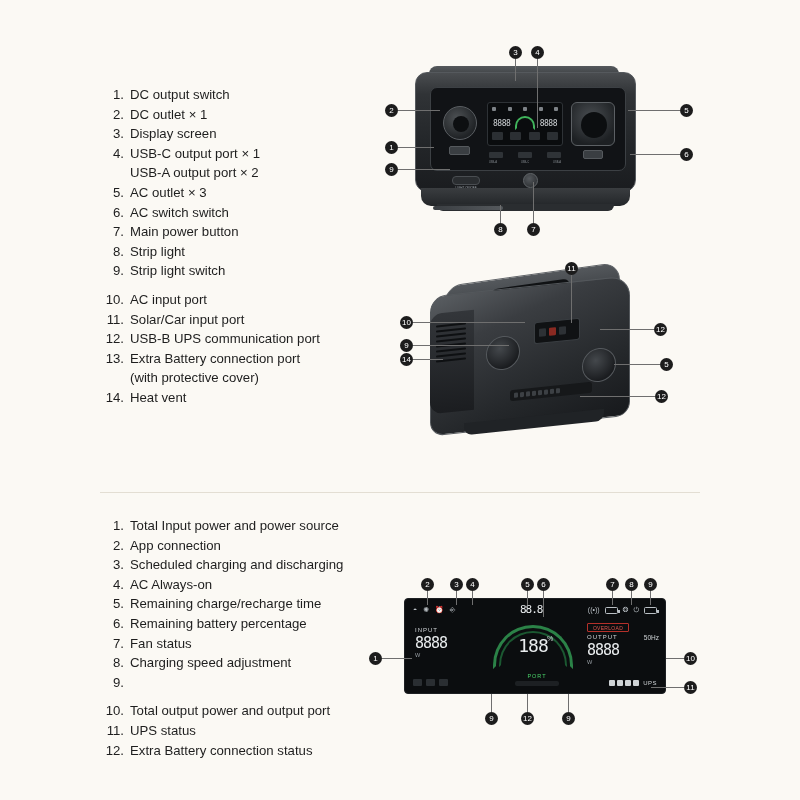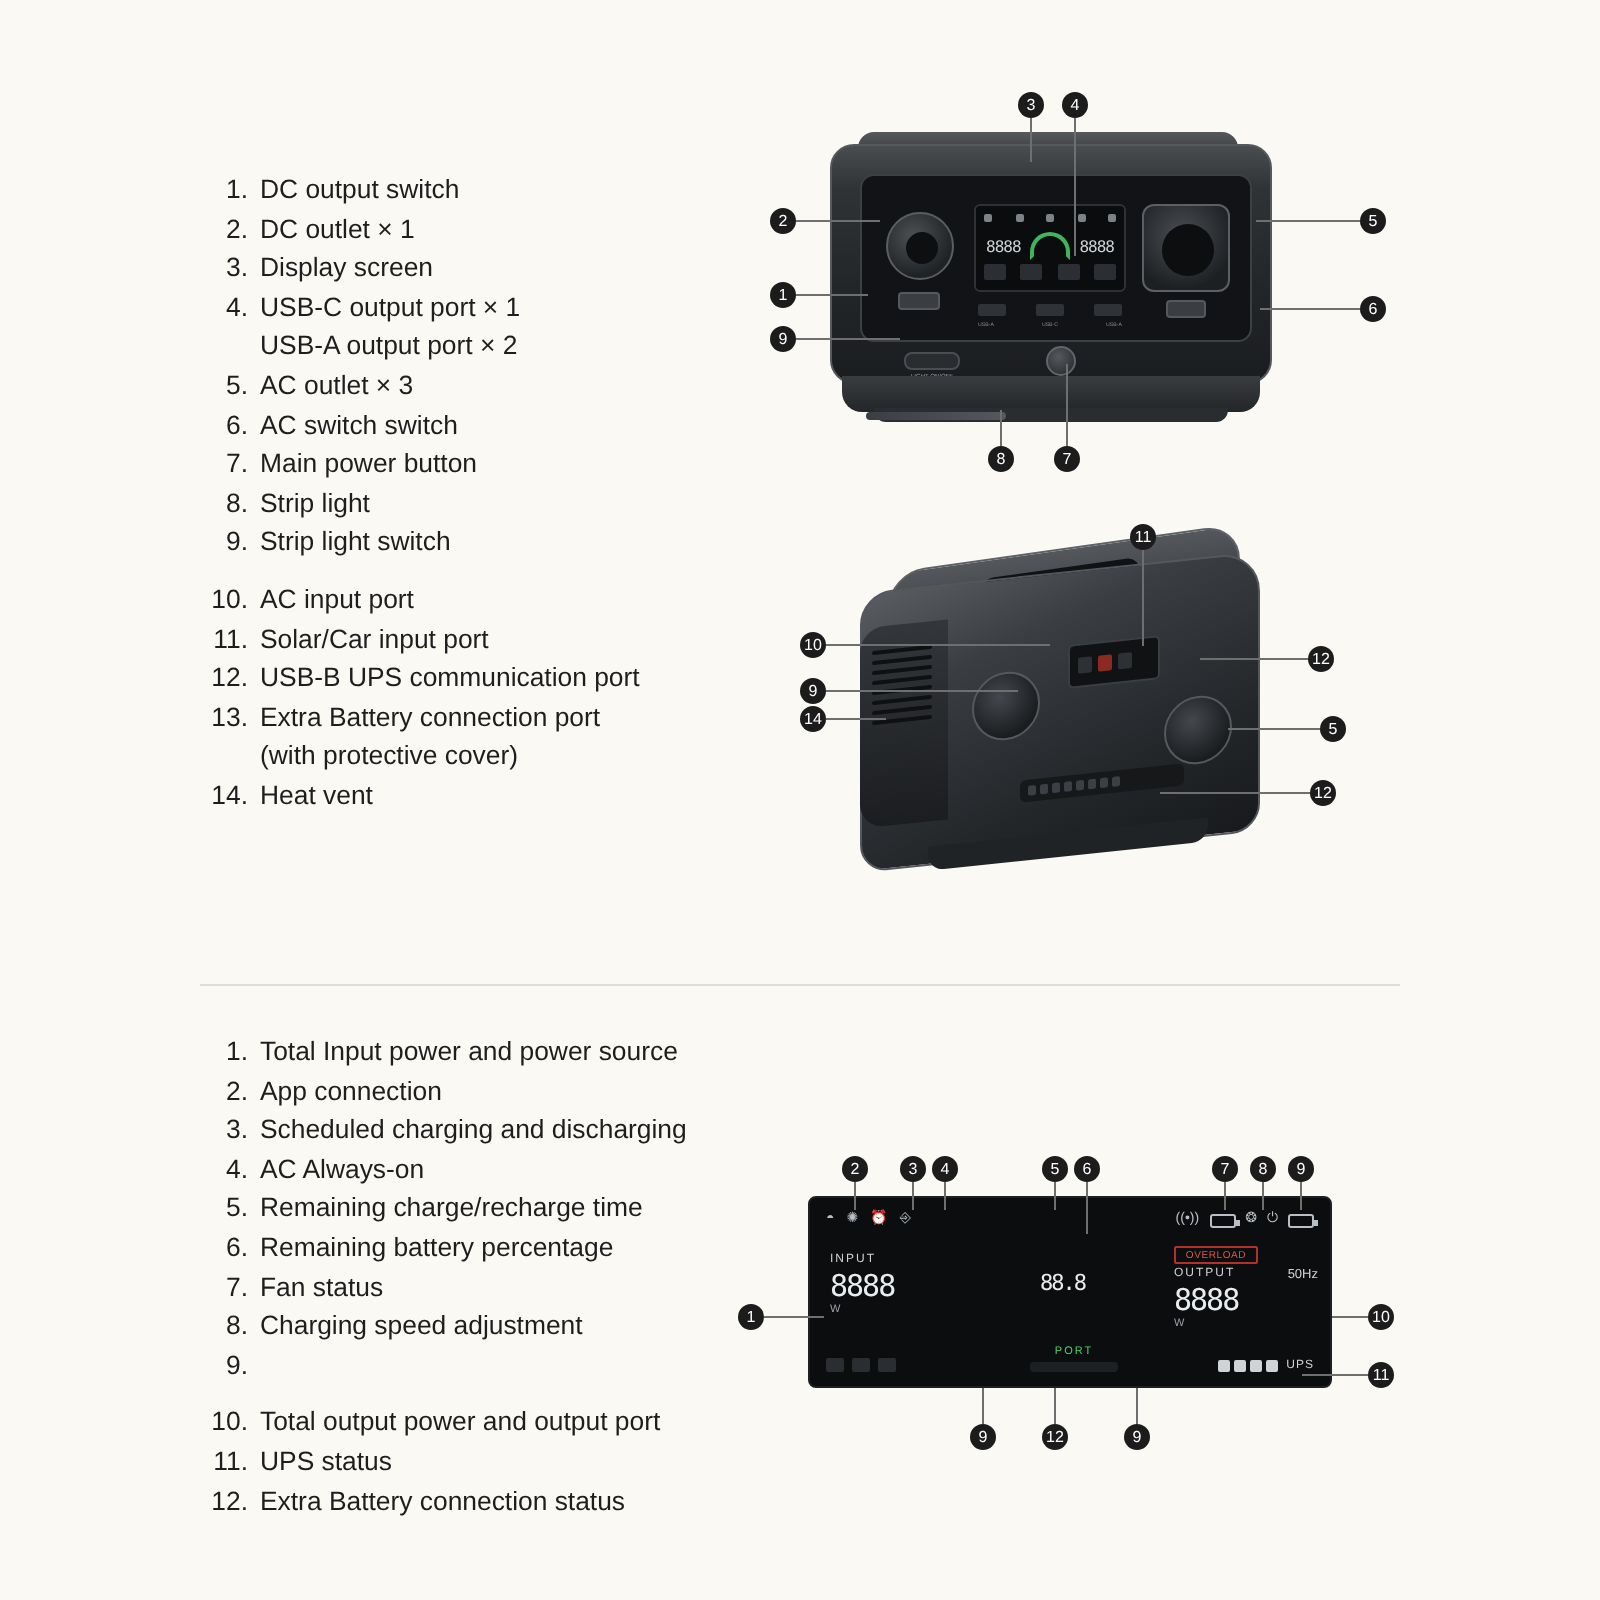--- a/index.html
+++ b/index.html
@@ -204,21 +204,21 @@
   .sc-row-top {
     position:absolute; left:8px; top:5px; right:8px; height:12px;
     display:flex; align-items:center; justify-content:space-between;
   }
   .sc-icons-l { display:flex; gap:6px; align-items:center; }
   .sc-icons-r { display:flex; gap:5px; align-items:center; }
   .ic { font-size:7px; color:#b9bfc4; line-height:10px; }
   .pill { width:13px; height:7px; border:1px solid #b9bfc4; border-radius:1.5px; position:relative; }
   .pill:after{content:"";position:absolute;right:-3px;top:2px;width:2px;height:3px;background:#b9bfc4;}
   .clock { font-family:"DejaVu Sans Mono", monospace; font-size:11px; color:#e9ecee;
-    position:absolute; left:115px; top:4px; letter-spacing:-1px;margin-top:32px; }
+    position:absolute; left:115px; top:4px; letter-spacing:-1px; }
   .sc-main { position:absolute; left:0; top:22px; right:0; height:54px; }
   .blk-in {
     position:absolute; left:10px; top:6px; width:66px;
   }
   .blk-lbl { font-size:6px; color:#cfd3d6; letter-spacing:1px; margin-bottom:1px; }
   .blk-num { font-family:"DejaVu Sans Mono", monospace; font-size:15px; color:#e9ecee; letter-spacing:-1px; }
   .blk-unit { font-size:5.5px; color:#9aa0a6; }
   .gauge {
     position:absolute; left: 80px; top: 0px; width: 96px; height: 54px;
   }
@@ -529,20 +529,26 @@
     </div>
     <span class="clock">88.8</span>
 
     <div class="sc-main">
       <div class="blk-in">
         <div class="blk-lbl">INPUT</div>
         <div class="blk-num">8888</div>
         <div class="blk-unit">W</div>
       </div>
 
+      <div class="gauge">
+        <div class="ring"></div>
+        <div class="ring2"></div>
+        <div class="pct">188</div>
+        <div class="pcts">%</div>
+      </div>
 
       <div class="overload">OVERLOAD</div>
       <div class="blk-out">
         <div class="blk-lbl">OUTPUT</div>
         <div class="blk-num">8888</div>
         <div class="blk-unit">W</div>
       </div>
       <div class="hz">50Hz</div>
     </div>
 

